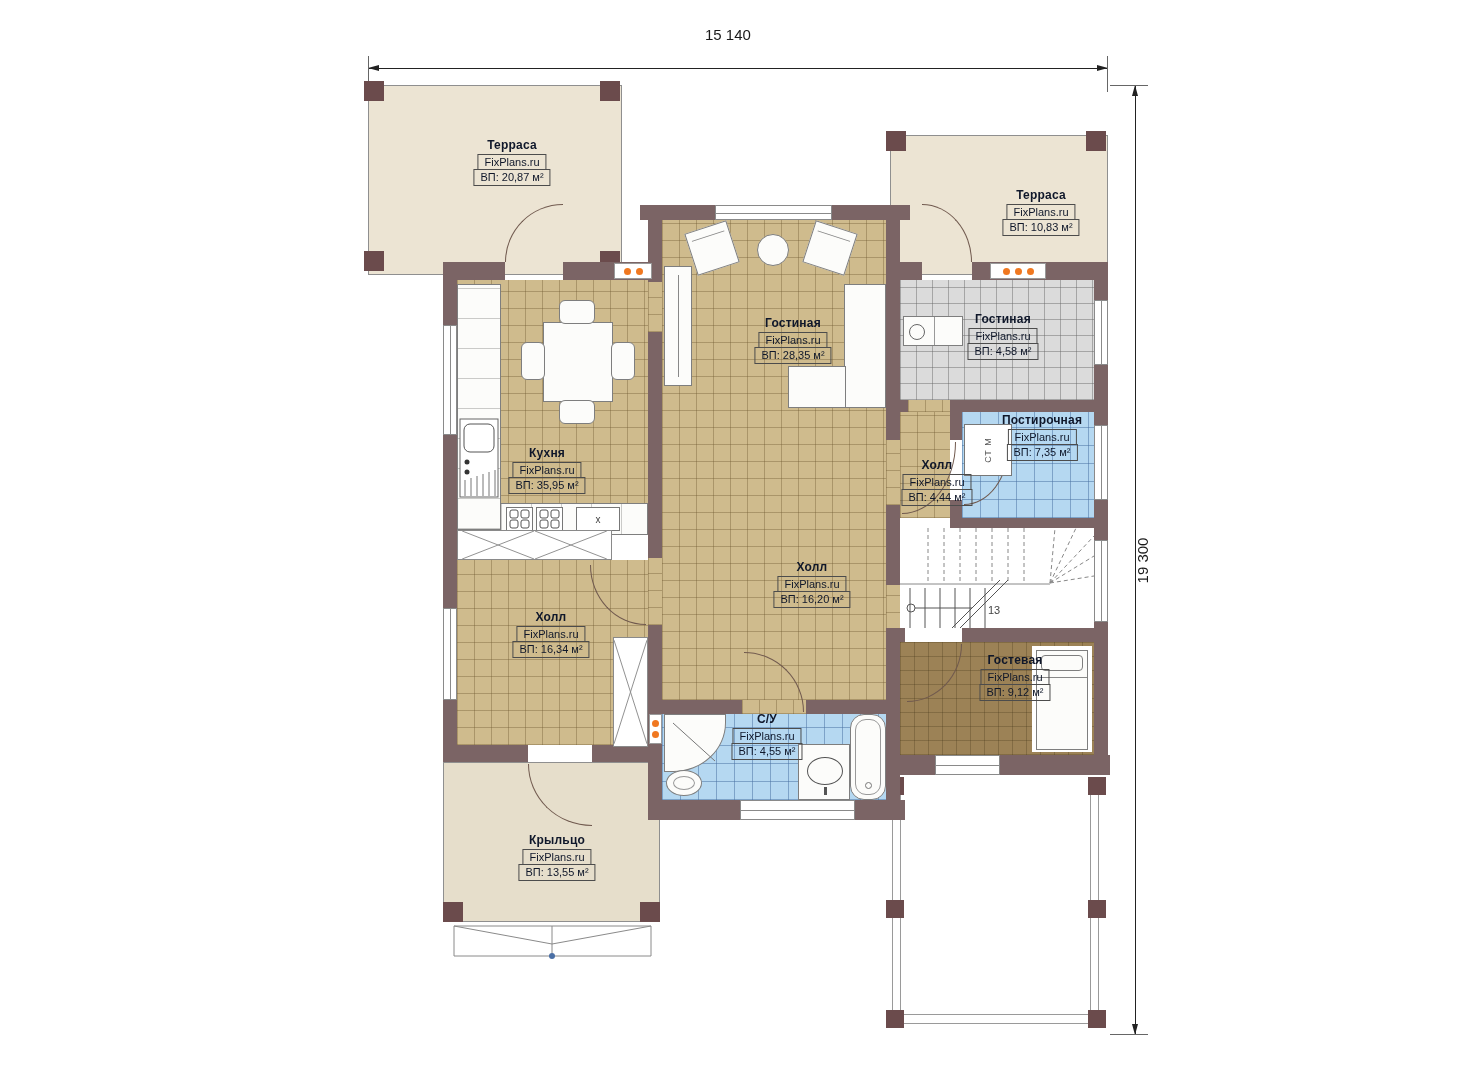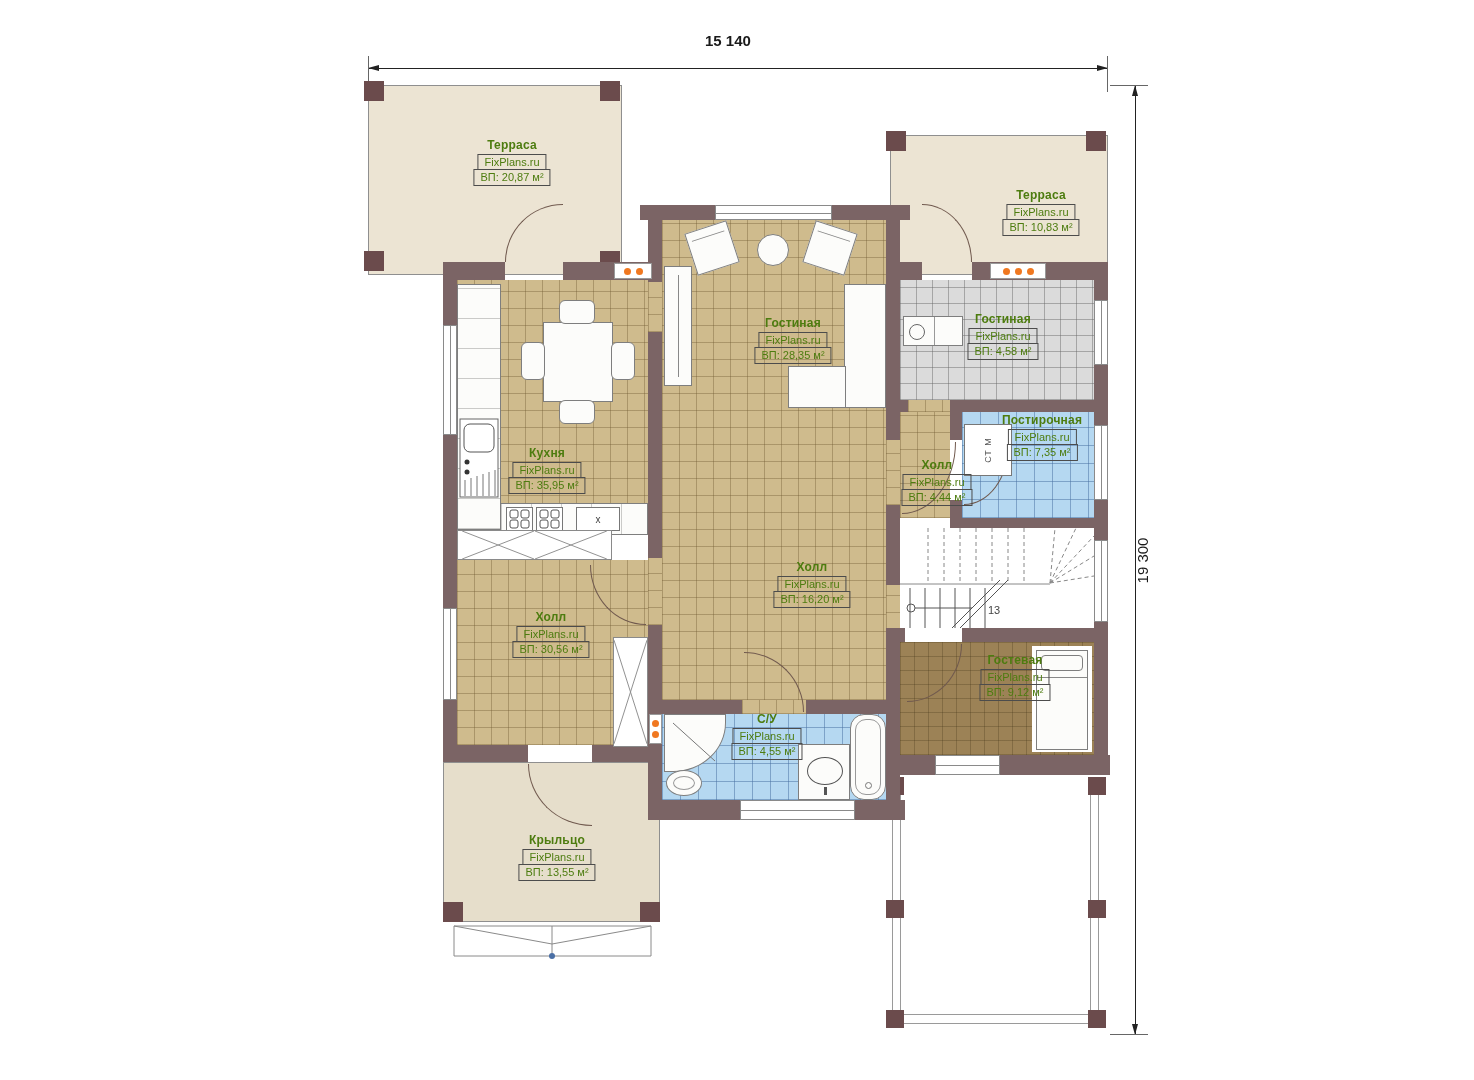--- a/index.html
+++ b/index.html
@@ -37,21 +37,21 @@
   
   .furn{position:absolute;background:#fcfcfa;border:1px solid #7e7e7e;box-sizing:border-box;}
   .round{border-radius:50%;}
   .counterRows{background-image:repeating-linear-gradient(0deg,rgba(0,0,0,.20) 0 1px,transparent 1px 30px);}
   .counterCols{background-image:repeating-linear-gradient(90deg,rgba(0,0,0,.20) 0 1px,transparent 1px 30px);}
   
   .rad{position:absolute;background:#fff;border:1px solid #999;box-sizing:border-box;display:flex;align-items:center;justify-content:center;gap:5px;}
   .rad.vert{flex-direction:column;gap:4px;}
   .rad i{width:7px;height:7px;border-radius:50%;background:var(--radiator,#f07820);display:block;}
   
-  .rlabel{position:absolute;display:flex;flex-direction:column;align-items:center;color:#4d7c0f;transform:translateX(-50%);z-index:30;}
+  .rlabel{position:absolute;display:flex;flex-direction:column;align-items:center;color:#0f172a;transform:translateX(-50%);z-index:30;}
   .rl-name{font-weight:700;font-size:12px;letter-spacing:.2px;white-space:nowrap;}
   .rl-box{border:1px solid #4c4c4c;font-size:11px;line-height:1.3;padding:0 6px;margin-top:2px;white-space:nowrap;}
   .rl-box + .rl-box{margin-top:-1px;}
   
   .dimline{position:absolute;background:#222;}
   .dimlabel{position:absolute;font-size:15px;color:#1a1a1a;white-space:nowrap;}
   .ah{position:absolute;width:0;height:0;}
   .extline{position:absolute;background:#666;}
   .pergline{position:absolute;box-sizing:border-box;border-color:#9a9a9a;border-style:solid;background:transparent;}
   .xframe{position:absolute;background:#fff;border:1px solid #8a8a8a;box-sizing:border-box;}
@@ -60,21 +60,21 @@
   .washer{position:absolute;background:#fff;border:1px solid #777;box-sizing:border-box;
           display:flex;align-items:center;justify-content:center;}
   .washer span{transform:rotate(-90deg);font-size:9px;color:#555;letter-spacing:1px;white-space:nowrap;}
   svg{display:block;}
 </style>
 </head>
 <body>
 
 <div class="plan">
 
-  <div class="dimlabel" style="left:705px;top:32px;font-weight:bold;">15 140</div>
+  <div class="dimlabel" style="left:705px;top:26px;">15 140</div>
   <div class="dimline" style="left:368px;top:68px;width:740px;height:1px;"></div>
   <div class="ah" style="left:368px;top:65px;border-right:11px solid #222;border-top:3.5px solid transparent;border-bottom:3.5px solid transparent;"></div>
   <div class="ah" style="left:1097px;top:65px;border-left:11px solid #222;border-top:3.5px solid transparent;border-bottom:3.5px solid transparent;"></div>
   <div class="extline" style="left:368px;top:56px;width:1px;height:36px;"></div>
   <div class="extline" style="left:1107px;top:56px;width:1px;height:36px;"></div>
 
   <div class="dimlabel" style="left:1112px;top:552px;transform:rotate(-90deg);transform-origin:center;width:60px;text-align:center;">19 300</div>
   <div class="dimline" style="left:1135px;top:85px;width:1px;height:950px;"></div>
   <div class="ah" style="left:1132px;top:85px;border-bottom:11px solid #222;border-left:3.5px solid transparent;border-right:3.5px solid transparent;"></div>
   <div class="ah" style="left:1132px;top:1024px;border-top:11px solid #222;border-left:3.5px solid transparent;border-right:3.5px solid transparent;"></div>
@@ -365,21 +365,21 @@
     <div class="rl-box">ВП: 4,44 м²</div>
   </div>
   <div class="rlabel" style="left:812px;top:560px;">
     <div class="rl-name">Холл</div>
     <div class="rl-box">FixPlans.ru</div>
     <div class="rl-box">ВП: 16,20 м²</div>
   </div>
   <div class="rlabel" style="left:551px;top:610px;">
     <div class="rl-name">Холл</div>
     <div class="rl-box">FixPlans.ru</div>
-    <div class="rl-box">ВП: 30,56 м²</div>
+    <div class="rl-box">ВП: 16,34 м²</div>
   </div>
   <div class="rlabel" style="left:1015px;top:653px;justify-content:space-between;">
     <div class="rl-name">Гостевая</div>
     <div class="rl-box">FixPlans.ru</div>
     <div class="rl-box">ВП: 9,12 м²</div>
   </div>
   <div class="rlabel" style="left:767px;top:712px;">
     <div class="rl-name">С/У</div>
     <div class="rl-box">FixPlans.ru</div>
     <div class="rl-box">ВП: 4,55 м²</div>

